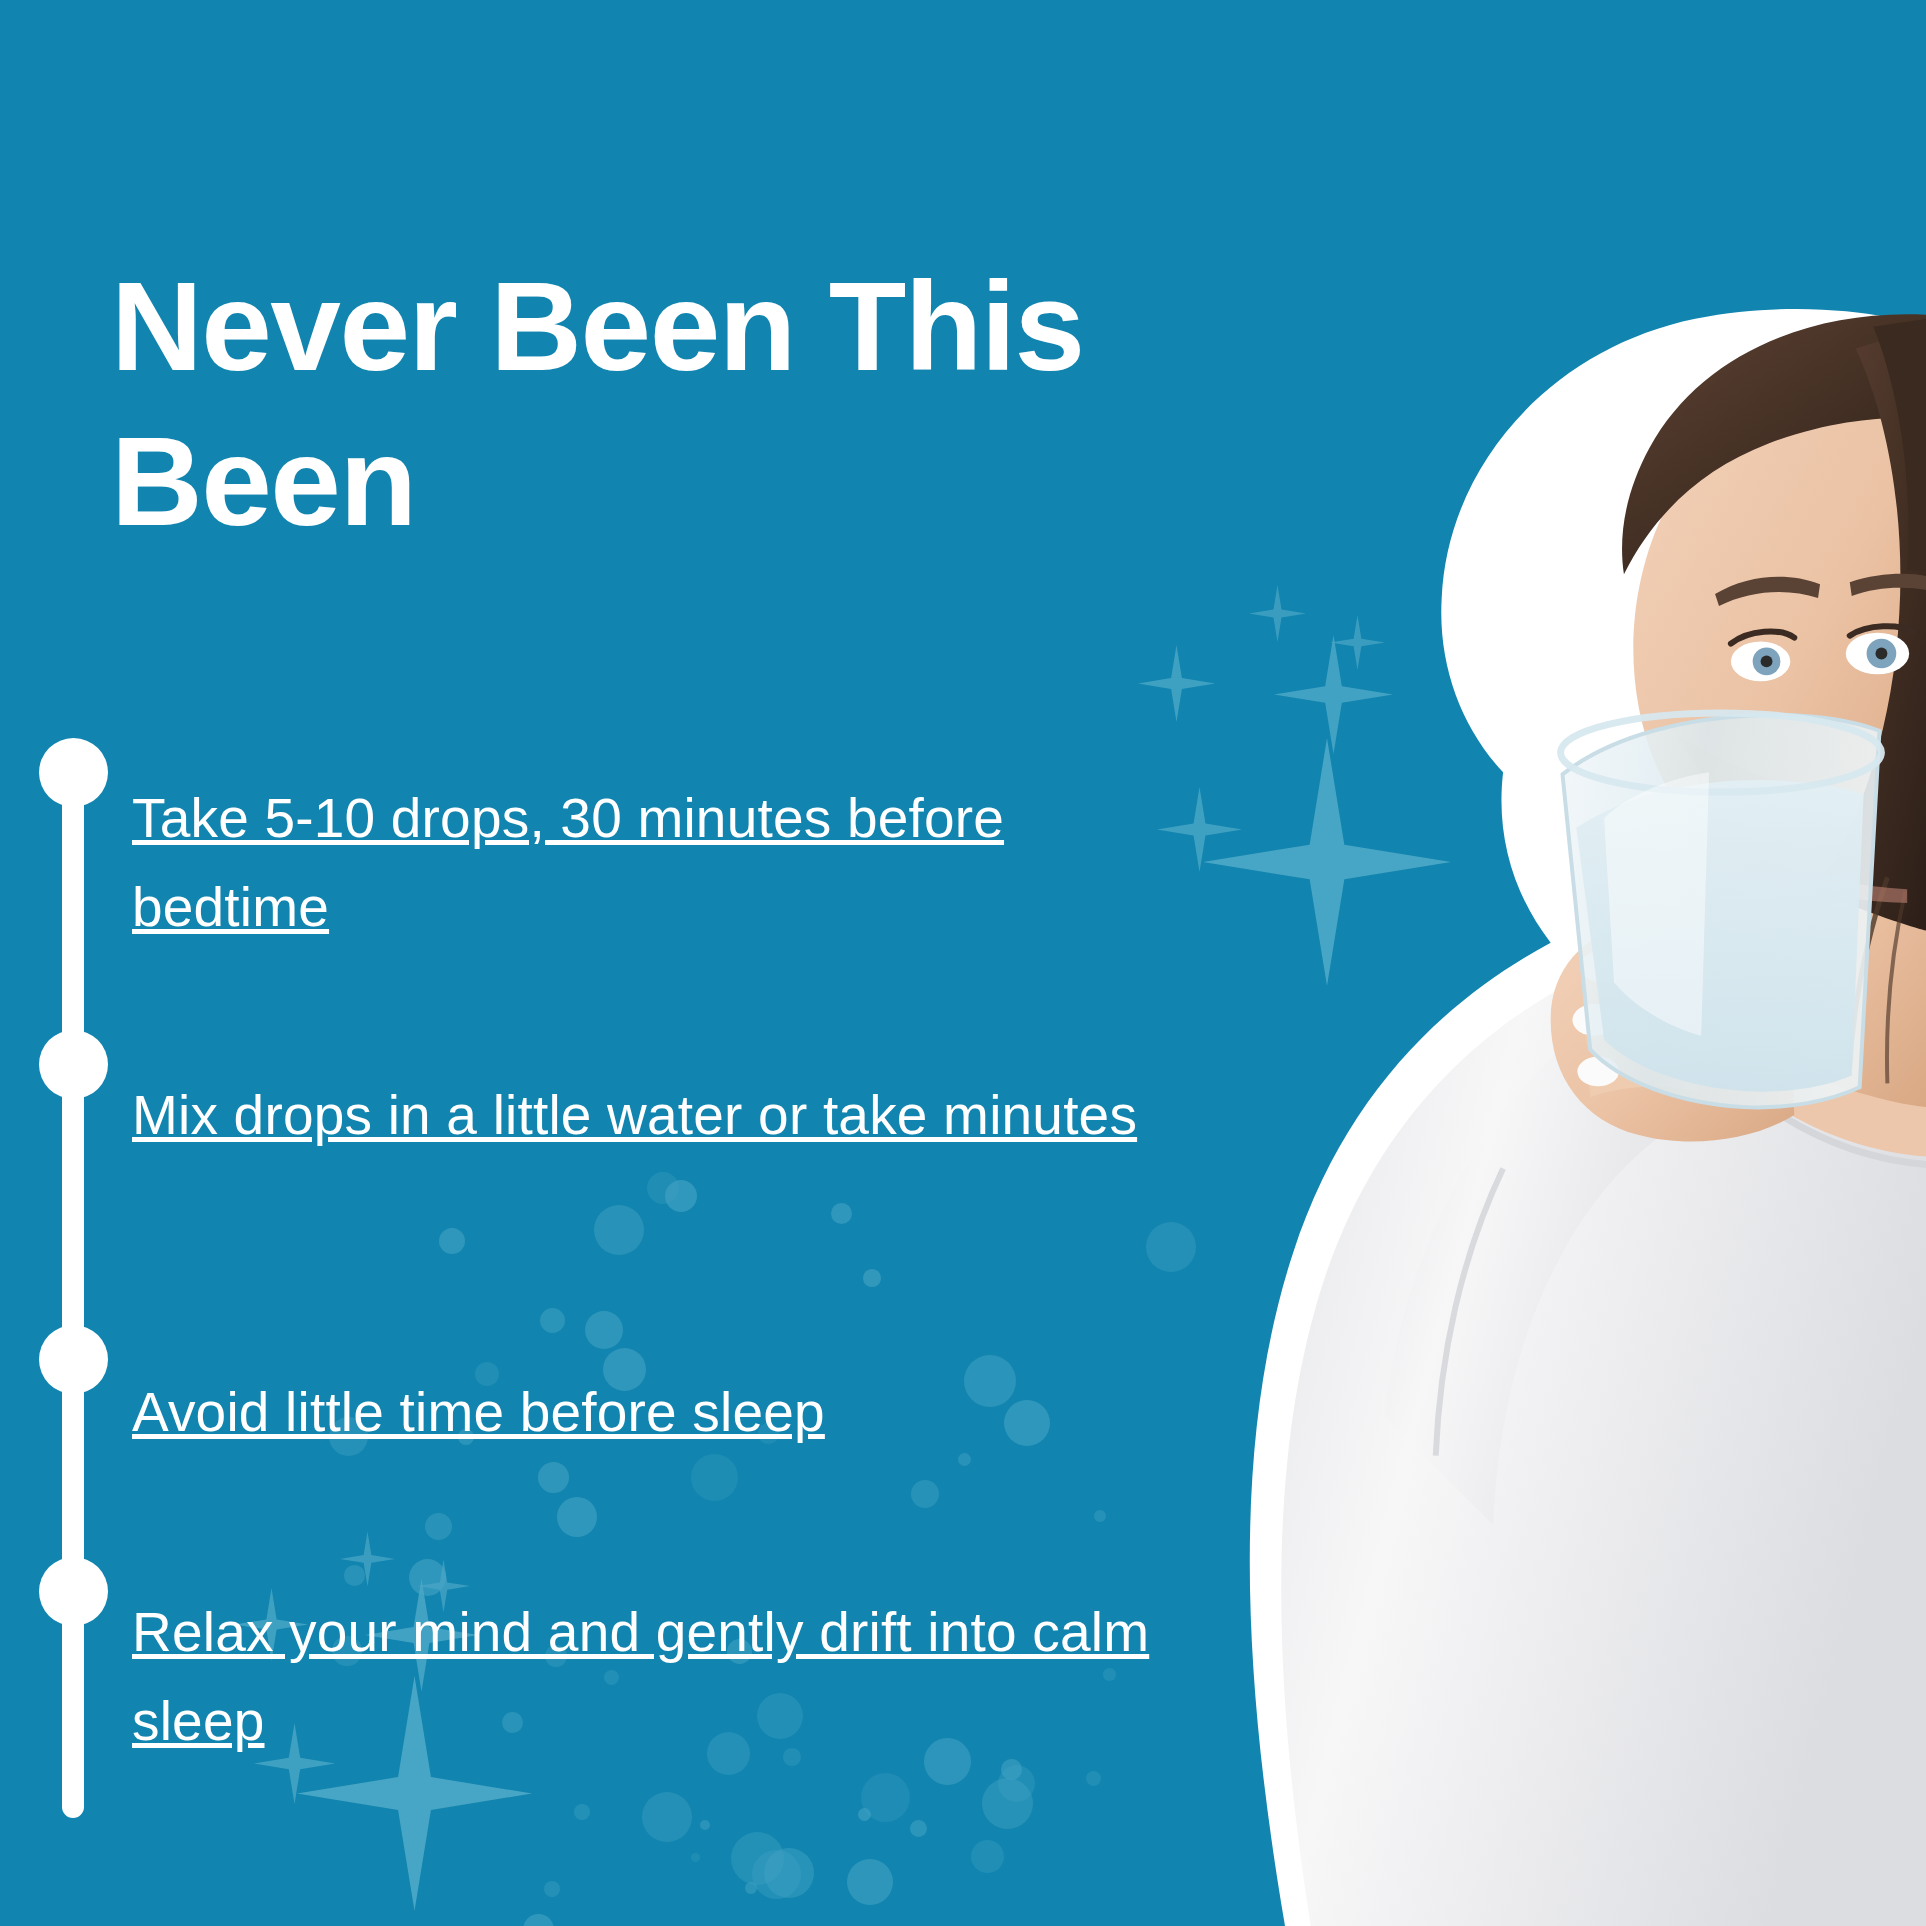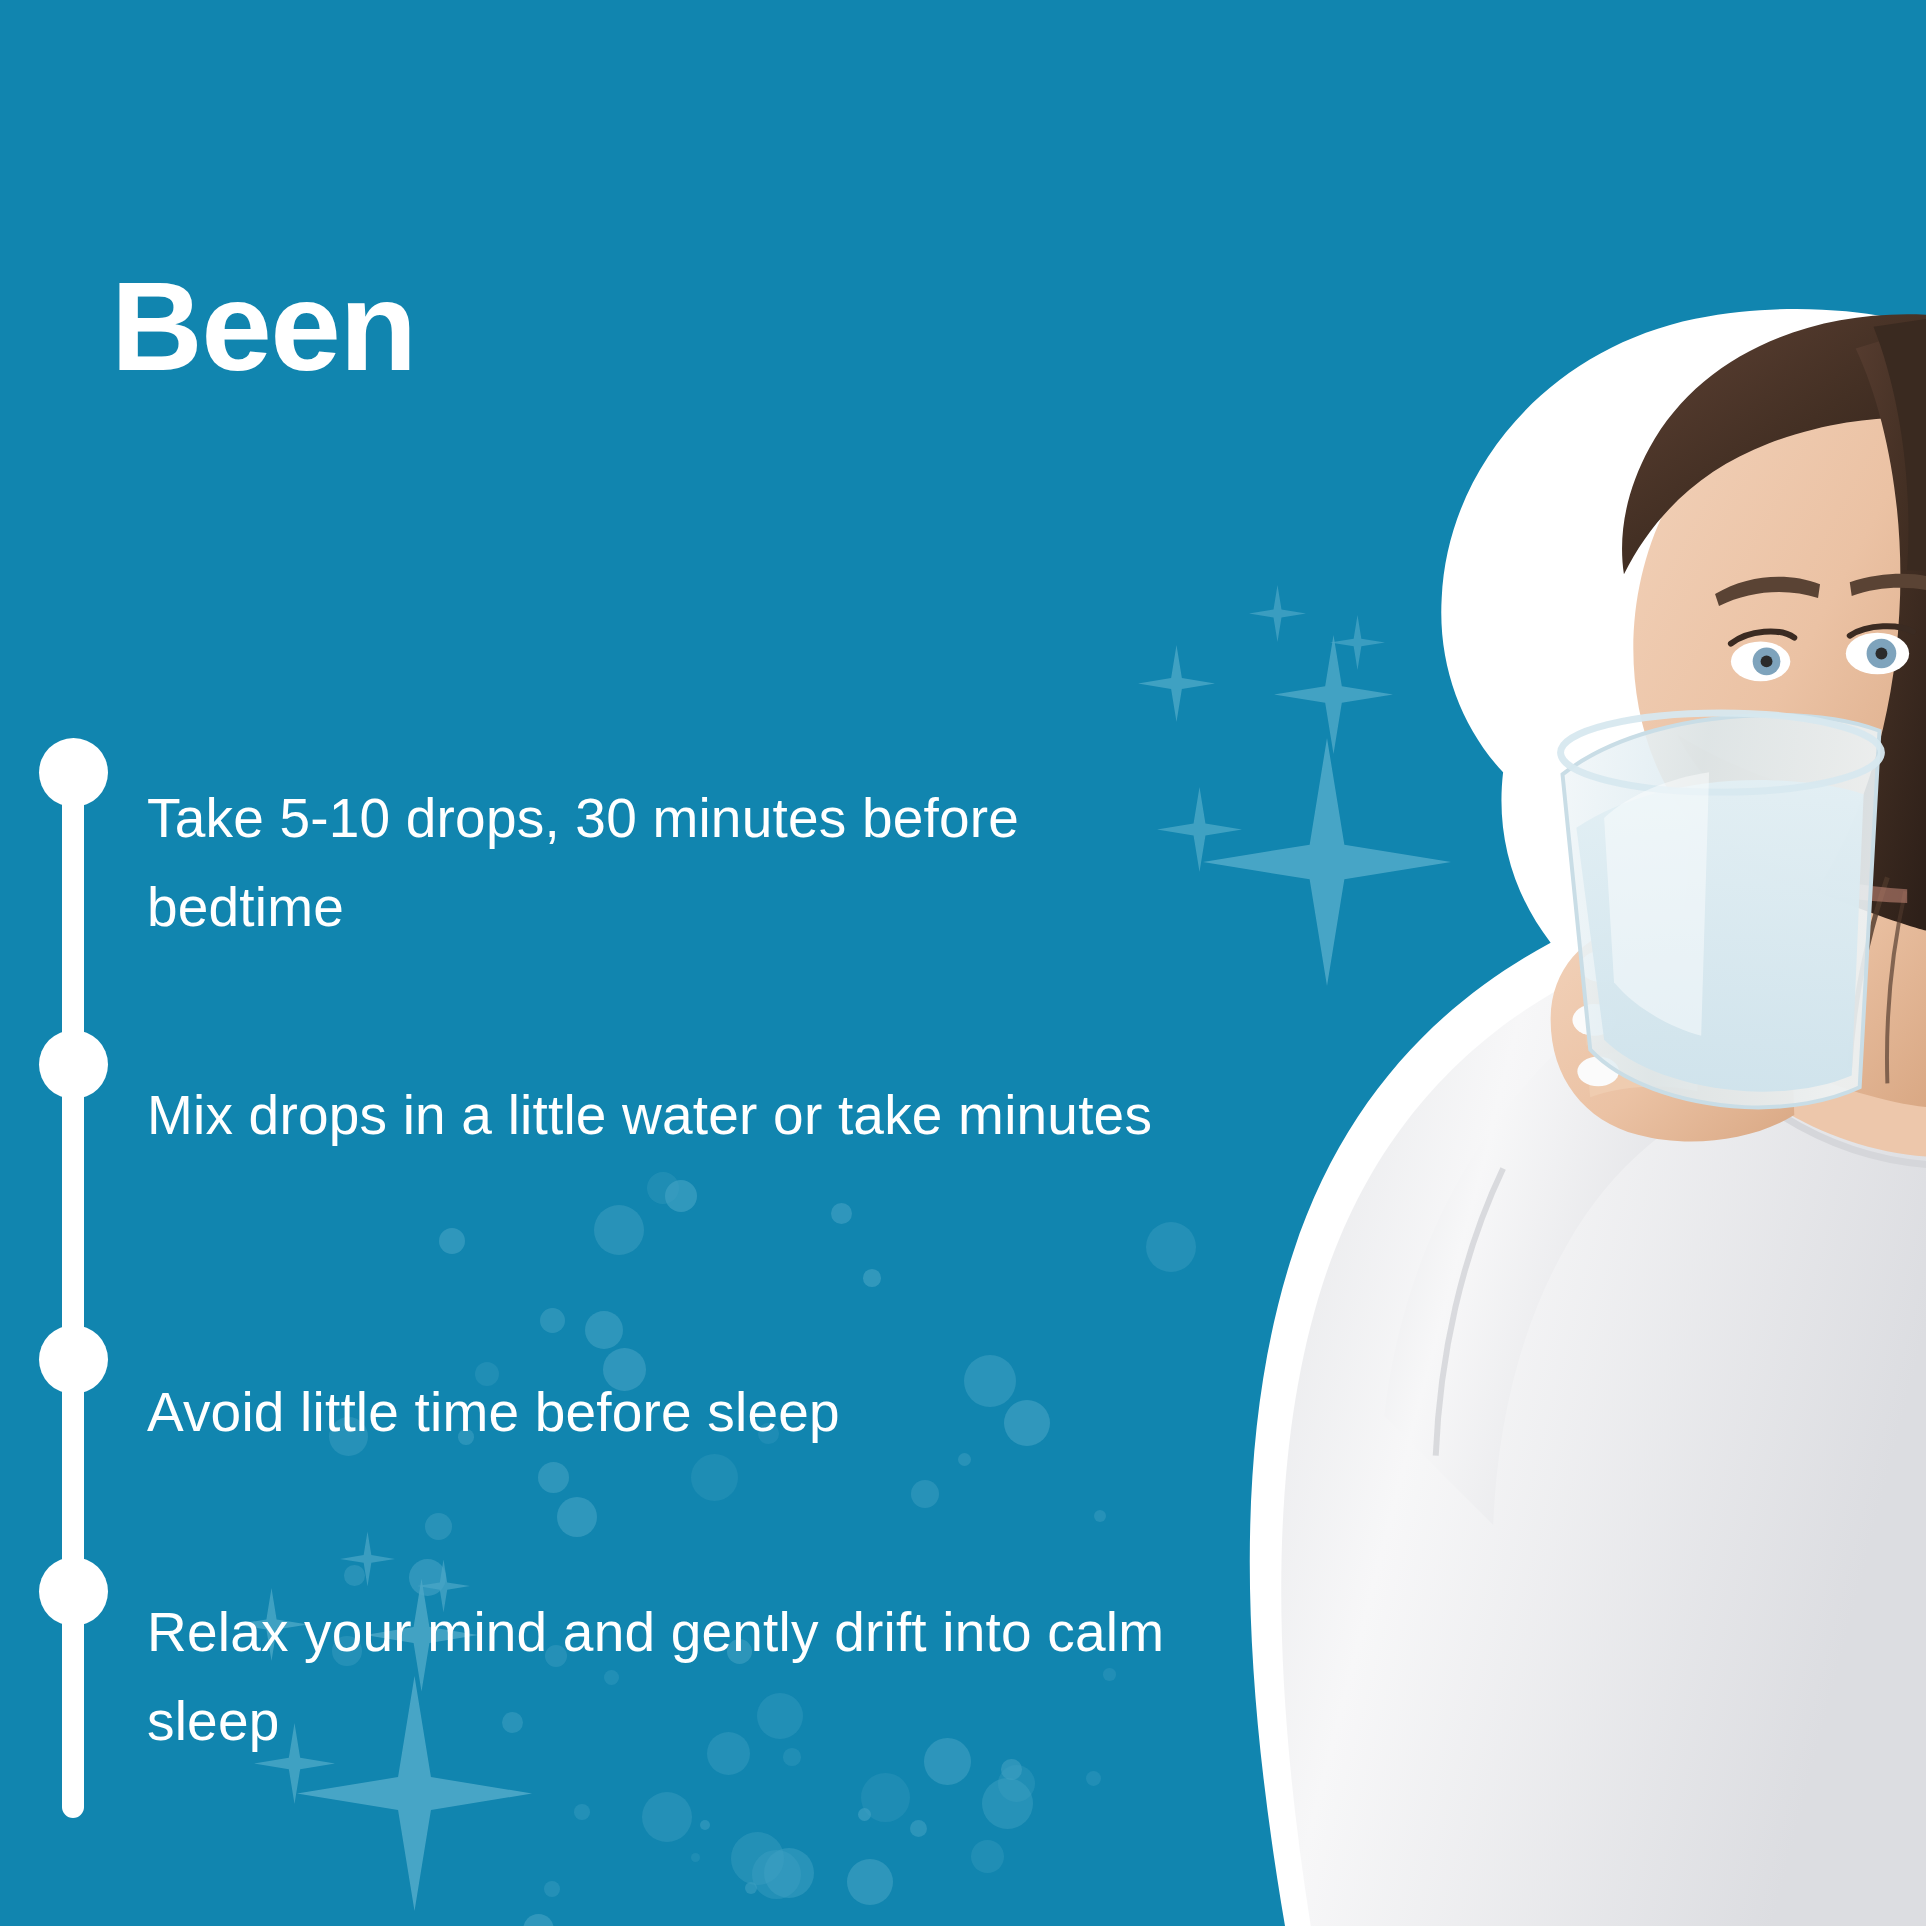--- a/index.html
+++ b/index.html
@@ -88,28 +88,29 @@
     width: 69px;
     height: 69px;
     border-radius: 50%;
     background: #ffffff;
     z-index: 7;
   }
 
   
   .bullet-text {
     position: absolute;
-    left: 147px;
+    left: 132px;
     width: 1030px;
     z-index: 6;
     color: #ffffff;
     font-size: 55px;
     line-height: 1.62;
     font-weight: 400;
     letter-spacing: 0.2px;
+    text-decoration: underline;
   }
 </style>
 </head>
 <body>
 
 <div id="canvas">
 
   <div id="bubbles">
       <div class="bubble" style="left: 642px; top: 1792px; width: 50px; height: 50px; opacity: 0.41; background: rgb(63, 160, 194);"></div>
       <div class="bubble" style="left: 604px; top: 1670px; width: 15px; height: 15px; opacity: 0.37; background: rgb(63, 160, 194);"></div>
@@ -354,20 +355,21 @@
         <ellipse cx="732" cy="760" rx="162" ry="40" fill="none" stroke="#D7E8EF" stroke-width="7" opacity=".95"></ellipse>
 
         <path fill="#FFFFFF" opacity=".45" d="
           M 614 826 C 640 802 680 786 720 780 L 712 1046
           C 676 1036 644 1016 624 992 Z"></path>
       </g>
     </svg>
   </div>
 
   <div id="headline">
+    <div>Never Been This</div>
     <div>Been</div>
   </div>
 
   <div id="timeline-rail"></div>
 
   <div id="steps-root">
       <div class="timeline-dot" style="top: 738px;"></div>
       <div class="bullet-text" style="top: 774px;">Take 5-10 drops, 30 minutes before bedtime</div>
       <div class="timeline-dot" style="top: 1030px;"></div>
       <div class="bullet-text" style="top: 1071px;">Mix drops in a little water or take minutes</div>

